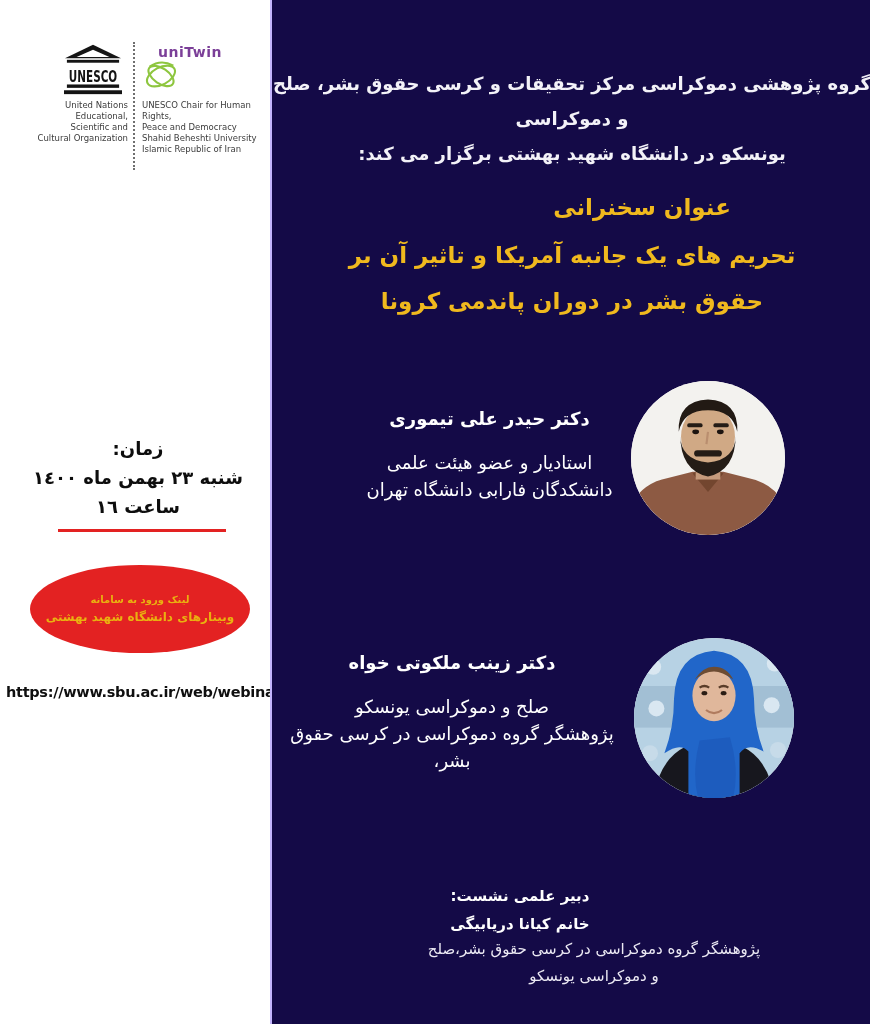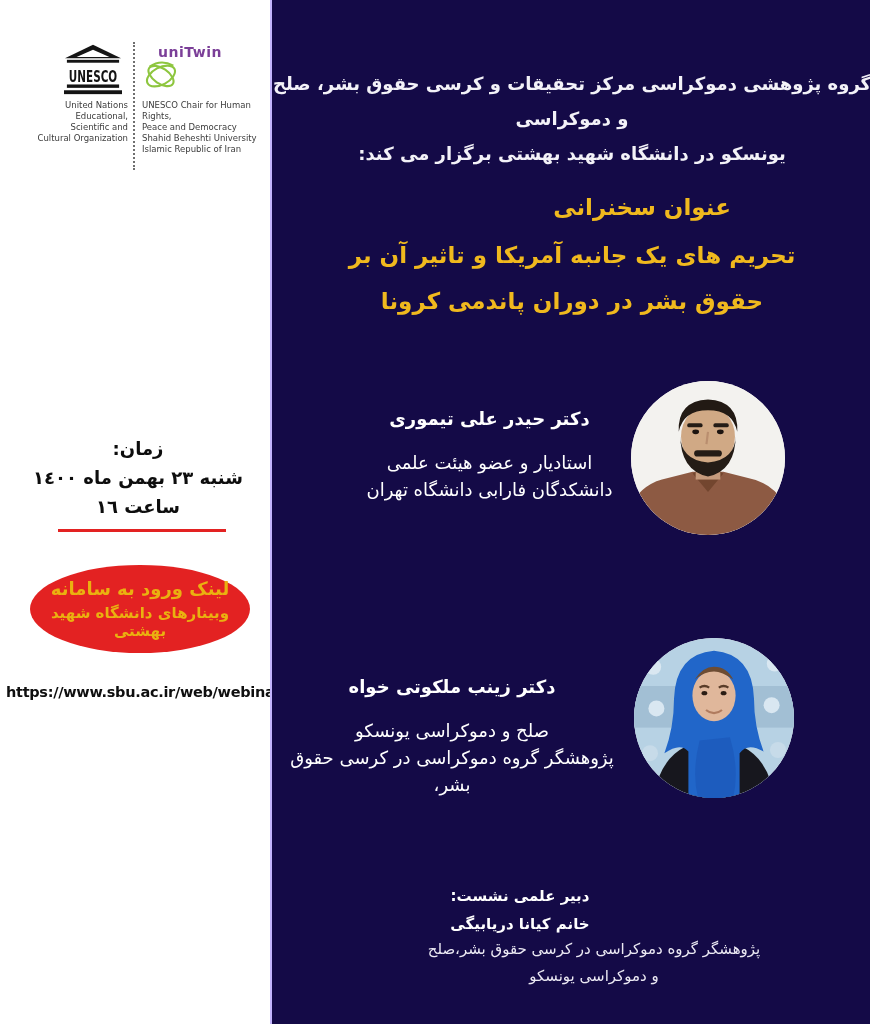--- a/index.html
+++ b/index.html
@@ -21,41 +21,41 @@
   .unitwin-word { position:absolute; left:16px; top:2px; font-size:14px; font-weight:bold; color:#7b3f98; letter-spacing:0.5px; }
   .unitwin-logo svg { position:absolute; left:0; top:14px; }
   .unitwin .logo-caption { text-align:left; }
 
   .schedule { position:absolute; top:434px; left:18px; width:240px; text-align:center; direction:rtl; color:#0d0d0d; font-weight:bold; font-size:18px; line-height:29px; }
   .schedule span { display:block; }
 
   .red-line { position:absolute; top:529px; left:58px; width:168px; height:3px; background:#e32222; }
 
   .link-badge { position:absolute; left:30px; top:565px; width:220px; height:88px; background:#e32222; border-radius:50%; display:flex; flex-direction:column; justify-content:center; text-align:center; direction:rtl; color:#eab110; font-weight:bold; }
-  .link-badge .b1 { font-size:18px; }
-  .link-badge .b2 { font-size:15px; margin-top:5px; }
+  .link-badge .b1 { font-size:10px; }
+  .link-badge .b2 { font-size:12px; margin-top:5px; }
 
   .webinar-url { position:absolute; left:6px; top:684px; width:264px; font-size:14.5px; font-weight:bold; color:#0f0f0f; letter-spacing:-0.3px; white-space:nowrap; }
 
   
   .right-col { position:absolute; left:270px; top:0; width:600px; height:1024px; background:#140a47; border-left:2px solid #c4b5fd; }
 
   .organizer { position:absolute; top:66px; left:0; width:600px; text-align:center; direction:rtl; color:#f3f2f8; font-weight:bold; font-size:18px; line-height:35px; }
   .organizer span { display:block; }
 
   .talk-label { position:absolute; top:194px; left:260px; width:220px; text-align:center; direction:rtl; color:#f0b91e; font-weight:bold; font-size:23px; }
   .talk-title { position:absolute; top:232px; left:0; width:600px; text-align:center; direction:rtl; color:#f0b91e; font-weight:bold; font-size:23px; line-height:46px; }
   .talk-title span { display:block; }
 
   .sp-text { position:absolute; text-align:center; direction:rtl; color:#ffffff; }
   .sp-name { display:block; font-size:18px; font-weight:bold; }
   .sp-roles { margin-top:20px; font-size:18px; font-weight:normal; line-height:27px; }
   .sp-roles span { display:block; }
   .sp1-text { top:408px; left:85px; width:265px; }
-  .sp2-text { top:676px; left:10px; width:340px; }
+  .sp2-text { top:652px; left:10px; width:340px; }
 
   .photo { position:absolute; border-radius:50%; overflow:hidden; background:#f3f2ef; }
   .photo svg { display:block; width:100%; height:100%; }
   .photo-1 { left:359px; top:381px; width:154px; height:154px; }
   .photo-2 { left:362px; top:638px; width:160px; height:160px; }
 
   .mod-head { position:absolute; top:882px; left:98px; width:300px; text-align:center; direction:rtl; color:#ffffff; font-weight:bold; font-size:15px; line-height:28px; }
   .mod-head span { display:block; }
   .mod-roles { position:absolute; top:936px; left:152px; width:340px; text-align:center; direction:rtl; color:#eceaf4; font-size:15px; line-height:27px; }
   .mod-roles span { display:block; }

